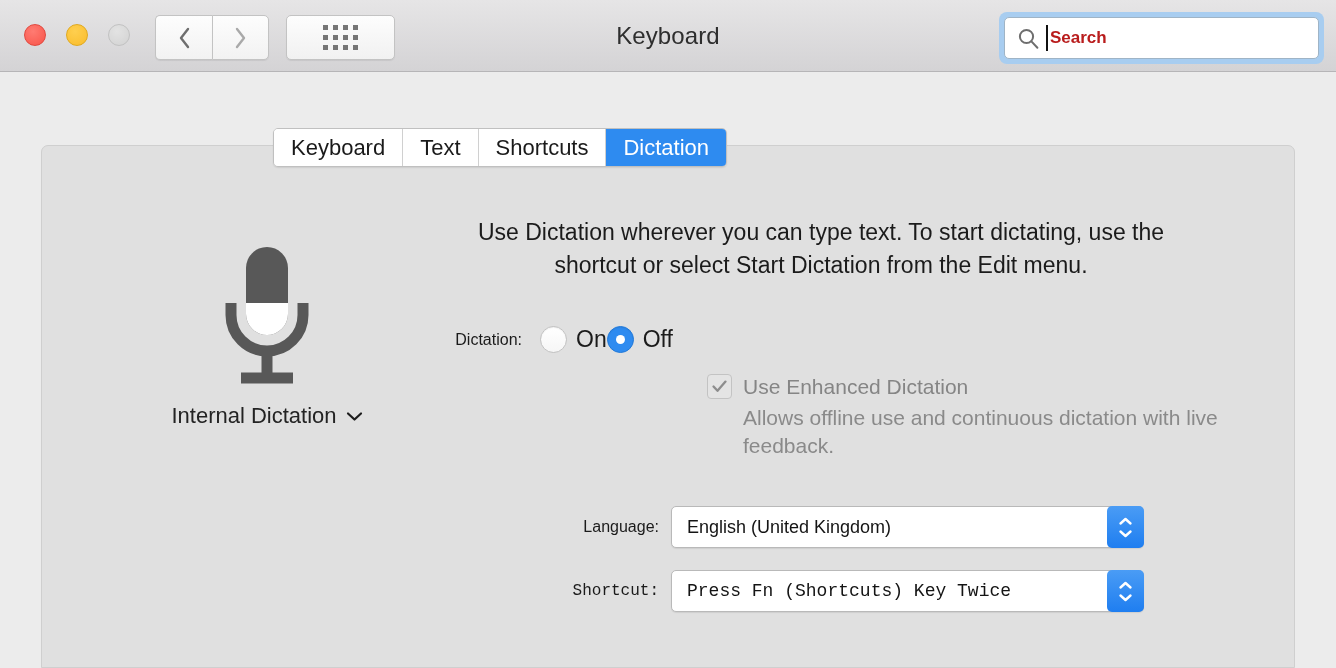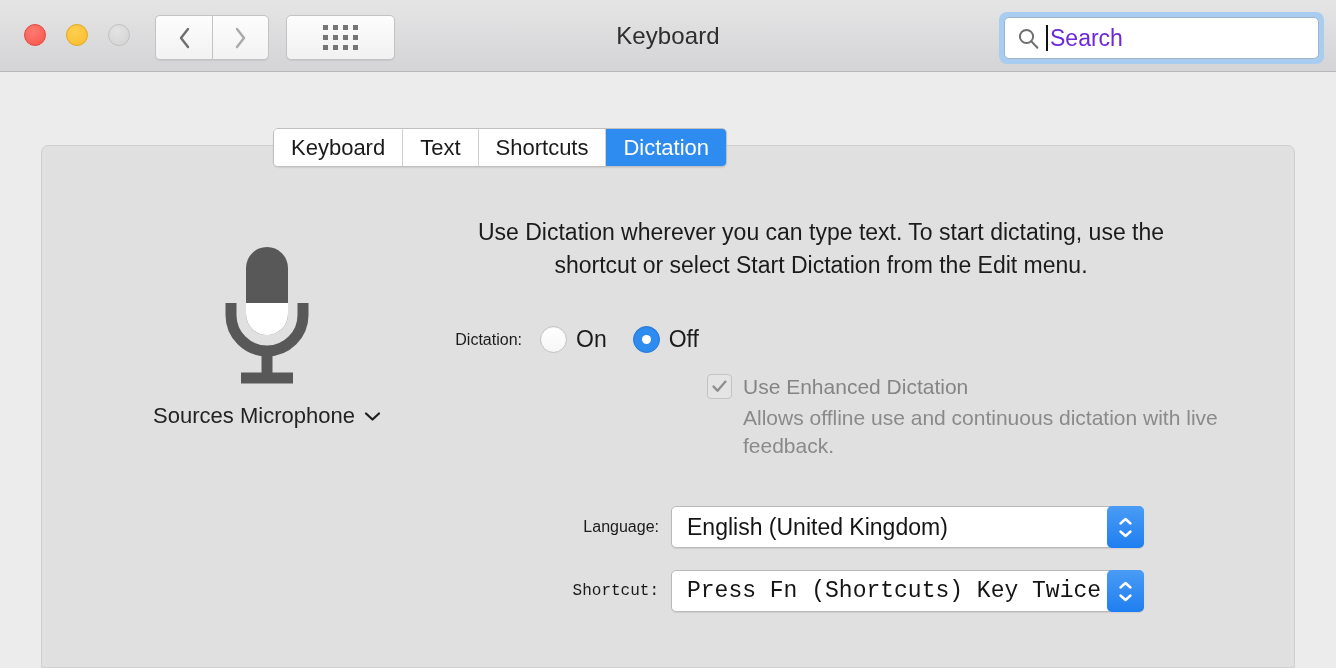--- a/index.html
+++ b/index.html
@@ -66,21 +66,21 @@
     background:#fff;
     border:1px solid #9fb4c6;
     border-radius:5px;
     display:flex; align-items:center;
     padding-left:12px;
   }
   .magn{ width:23px; height:23px; flex:none; }
   .magn circle{ fill:none; stroke:#6e6e6e; stroke-width:2; }
   .magn line{ stroke:#6e6e6e; stroke-width:2; stroke-linecap:round; }
   .caret{ width:2px; height:26px; background:#111; margin:0 2px 0 6px; }
-  .splace{ font-size:23px; color:#6d28d9; }
+  .splace{ font-size:17px; color:#b91c1c;font-weight:bold; }
 
   
   .tabbar{
     position:absolute; left:273px; top:128px;
     height:39px; display:flex;
     border:1px solid #c0c0c0; border-radius:5px;
     overflow:hidden;
     box-shadow:0 1px 1.5px rgba(0,0,0,.09);
     z-index:4;
   }
@@ -118,21 +118,21 @@
     position:absolute; left:399px; top:70px; width:760px;
     font-size:23px; line-height:33px; color:#1b1b1b; text-align:center;
   }
 
   .row{ position:absolute; display:flex; align-items:center; }
   .rowlabel{ font-size:16px; color:#1b1b1b; text-align:right; }
 
   .dictrow{ left:380px; top:180px; }
   .dictrow .rowlabel{ width:100px; }
 
-  .radios{ display:flex; align-items:center; margin-left:18px; gap:26px; }
+  .radios{ display:flex; align-items:center; margin-left:18px; }
   .radio{ display:flex; align-items:center; gap:9px; }
   .rdot{
     width:27px; height:27px; border-radius:50%;
     background:linear-gradient(to bottom,#fff,#f6f6f6);
     border:1px solid #c2c2c2;
     box-shadow:0 1px 1px rgba(0,0,0,.06) inset;
   }
   .rdot.on{
     background:#2e8bf0; border:1px solid #2179d8;
     display:flex; align-items:center; justify-content:center;
@@ -161,21 +161,21 @@
 
   .popup{
     margin-left:12px;
     width:473px; height:42px;
     background:#fff;
     border:1px solid #b9b9b9; border-radius:5px;
     display:flex; align-items:center;
     position:relative;
     box-shadow:0 1px 1px rgba(0,0,0,.08);
   }
-  .popup .pval{ font-size:23px; color:#141414; padding-left:15px; }
+  .popup .pval{ font-size:18px; color:#141414; padding-left:15px; }
   .stepper{
     position:absolute; right:-1px; top:-1px;
     width:37px; height:42px;
     background:linear-gradient(to bottom,#4a9cf5,#1f7ef0);
     border-radius:5px;
     display:flex; flex-direction:column; align-items:center; justify-content:center;
     gap:3px;
   }
   .stepper svg{ width:15px; height:9px; }
   .stepper path{ fill:none; stroke:#fff; stroke-width:2.4; stroke-linecap:round; stroke-linejoin:round; }
@@ -246,21 +246,21 @@
 
   <div class="micblock">
     <svg class="micicon" viewBox="0 0 110 150">
       <rect x="34" y="6" width="42" height="88" rx="21" fill="#585858"></rect>
       <path d="M34 62 h42 v11 a21 21 0 0 1 -21 21 a21 21 0 0 1 -21 -21 z" fill="#ffffff"></path>
       <path d="M19 62 v12 a36 36 0 0 0 72 0 v-12" fill="none" stroke="#585858" stroke-width="11"></path>
       <line x1="55" y1="110" x2="55" y2="132" stroke="#585858" stroke-width="11"></line>
       <line x1="29" y1="137" x2="81" y2="137" stroke="#585858" stroke-width="11" stroke-linecap="butt"></line>
     </svg>
     <div class="miclabel">
-      <span>Sources Microphone</span>
+      <span>Internal Dictation</span>
       <svg class="dchev" viewBox="0 0 17 11">
         <path d="M2 2.5 L8.5 8.5 L15 2.5"></path>
       </svg>
     </div>
   </div>
 
   <div class="desc">Use Dictation wherever you can type text. To start dictating, use the shortcut or select Start Dictation from the Edit menu.</div>
 
   <div class="row dictrow">
     <span class="rowlabel">Dictation:</span>

